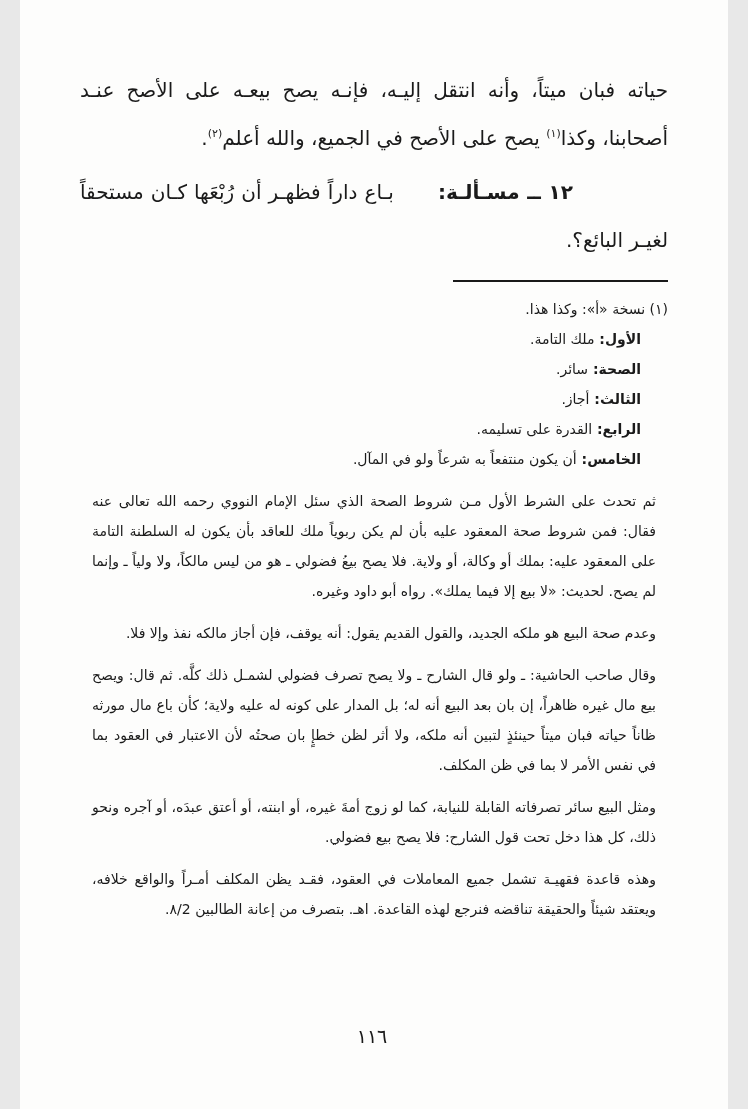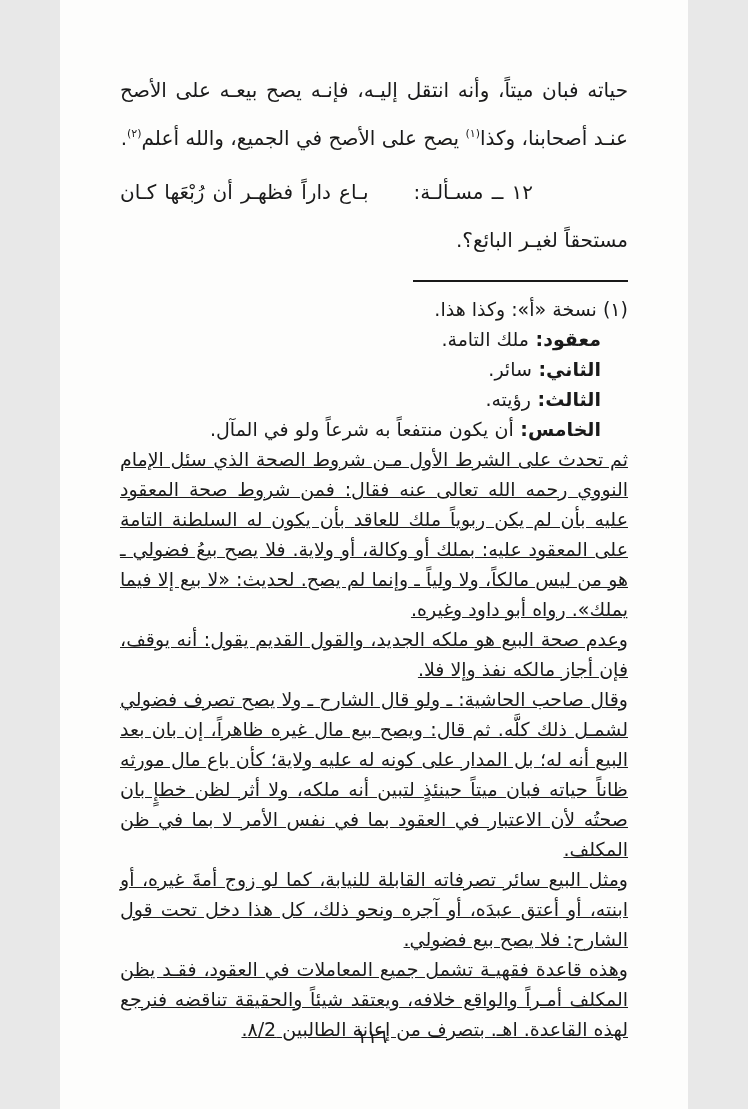--- a/index.html
+++ b/index.html
@@ -1,21 +1,21 @@
 <!DOCTYPE html>
 <html lang="ar" dir="rtl"><head>
 <meta charset="utf-8">
 <style>
   * { margin: 0; padding: 0; box-sizing: border-box; }
   html, body { background: #e8e8e8; }
   body { font-family: "DejaVu Sans", sans-serif; }
 
   .page {
     position: relative;
-    width: 628px;
+    width: 708px;
     height: 1109px;
     margin: 0 auto;
     background: #fdfdfc;
     color: #1a1a1a;
     direction: rtl;
     overflow: hidden;
   }
 
   .content {
     padding: 66px 60px 0 60px;
@@ -24,50 +24,50 @@
   
   .main-text {
     font-size: 20px;
     line-height: 48px;
     text-align: justify;
     text-align-last: auto;
   }
   .para { margin: 0; }
   .para + .para { margin-top: 6px; }
   .para.indent { text-indent: 95px; }
-  .bold { font-weight: normal; margin-left: 37px; }
+  .bold { font-weight: bold; margin-left: 37px; }
   sup.fnmark {
     font-size: 11px;
     line-height: 0;
     vertical-align: super;
   }
 
   
   .fn-sep {
     width: 215px;
     height: 2px;
     background: #191919;
     margin: 16px 0 12px auto; 
     margin-right: 0;
     margin-left: auto;
   }
 
   
   .footnotes {
-    font-size: 19px;
+    font-size: 14px;
     line-height: 30px;
     text-align: justify;
   }
   .fn-line { margin: 0; }
   .fn-num { display: inline; }
   .fn-num::after { content: " "; }
   .fn-list { padding-right: 27px; }
   .fn-item b { font-weight: bold; }
   .fn-item b::after { content: " "; }
-  .fn-para { margin: 0; text-align: justify; text-decoration: underline; }
+  .fn-para { margin: 12px; text-align: justify; }
 
   
   .page-number {
     position: absolute;
     bottom: 62px;
     left: 0;
     right: 4px;
     text-align: center;
     font-size: 19px;
     letter-spacing: 3px;
@@ -86,23 +86,24 @@
       <p class="para indent"><span class="bold">١٢ ــ مسـألـة:</span><span> بـاع داراً فظهـر أن رُبْعَها كـان مستحقاً لغيـر البائع؟.</span></p>
     </div>
 
     <div class="fn-sep"></div>
 
     <div class="footnotes">
       <div class="fn-line"><span class="fn-num">(١)</span><span>نسخة «أ»: وكذا هذا.</span></div>
 
 
       <div class="fn-list">
-        <div class="fn-item"><b>معقود:</b><span>ملك التامة.</span></div>
-        <div class="fn-item"><b>الثاني:</b><span>سائر.</span></div>
-        <div class="fn-item"><b>الثالث:</b><span>رؤيته.</span></div>
+        <div class="fn-item"><b>الأول:</b><span>ملك التامة.</span></div>
+        <div class="fn-item"><b>الصحة:</b><span>سائر.</span></div>
+        <div class="fn-item"><b>الثالث:</b><span>أجاز.</span></div>
+        <div class="fn-item"><b>الرابع:</b><span>القدرة على تسليمه.</span></div>
         <div class="fn-item"><b>الخامس:</b><span>أن يكون منتفعاً به شرعاً ولو في المآل.</span></div>
       </div>
 
       <p class="fn-para">ثم تحدث على الشرط الأول مـن شروط الصحة الذي سئل الإمام النووي رحمه الله تعالى عنه فقال: فمن شروط صحة المعقود عليه بأن لم يكن ربوياً ملك للعاقد بأن يكون له السلطنة التامة على المعقود عليه: بملك أو وكالة، أو ولاية. فلا يصح بيعُ فضولي ـ هو من ليس مالكاً، ولا ولياً ـ وإنما لم يصح. لحديث: «لا بيع إلا فيما يملك». رواه أبو داود وغيره.</p>
       <p class="fn-para">وعدم صحة البيع هو ملكه الجديد، والقول القديم يقول: أنه يوقف، فإن أجاز مالكه نفذ وإلا فلا.</p>
       <p class="fn-para">وقال صاحب الحاشية: ـ ولو قال الشارح ـ ولا يصح تصرف فضولي لشمـل ذلك كلَّه. ثم قال: ويصح بيع مال غيره ظاهراً، إن بان بعد البيع أنه له؛ بل المدار على كونه له عليه ولاية؛ كأن باع مال مورثه ظاناً حياته فبان ميتاً حينئذٍ لتبين أنه ملكه، ولا أثر لظن خطإٍ بان صحتُه لأن الاعتبار في العقود بما في نفس الأمر لا بما في ظن المكلف.</p>
       <p class="fn-para">ومثل البيع سائر تصرفاته القابلة للنيابة، كما لو زوج أمةَ غيره، أو ابنته، أو أعتق عبدَه، أو آجره ونحو ذلك، كل هذا دخل تحت قول الشارح: فلا يصح بيع فضولي.</p>
       <p class="fn-para">وهذه قاعدة فقهيـة تشمل جميع المعاملات في العقود، فقـد يظن المكلف أمـراً والواقع خلافه، ويعتقد شيئاً والحقيقة تناقضه فنرجع لهذه القاعدة. اهـ. بتصرف من إعانة الطالبين ٨/2.</p>
     </div>
 

